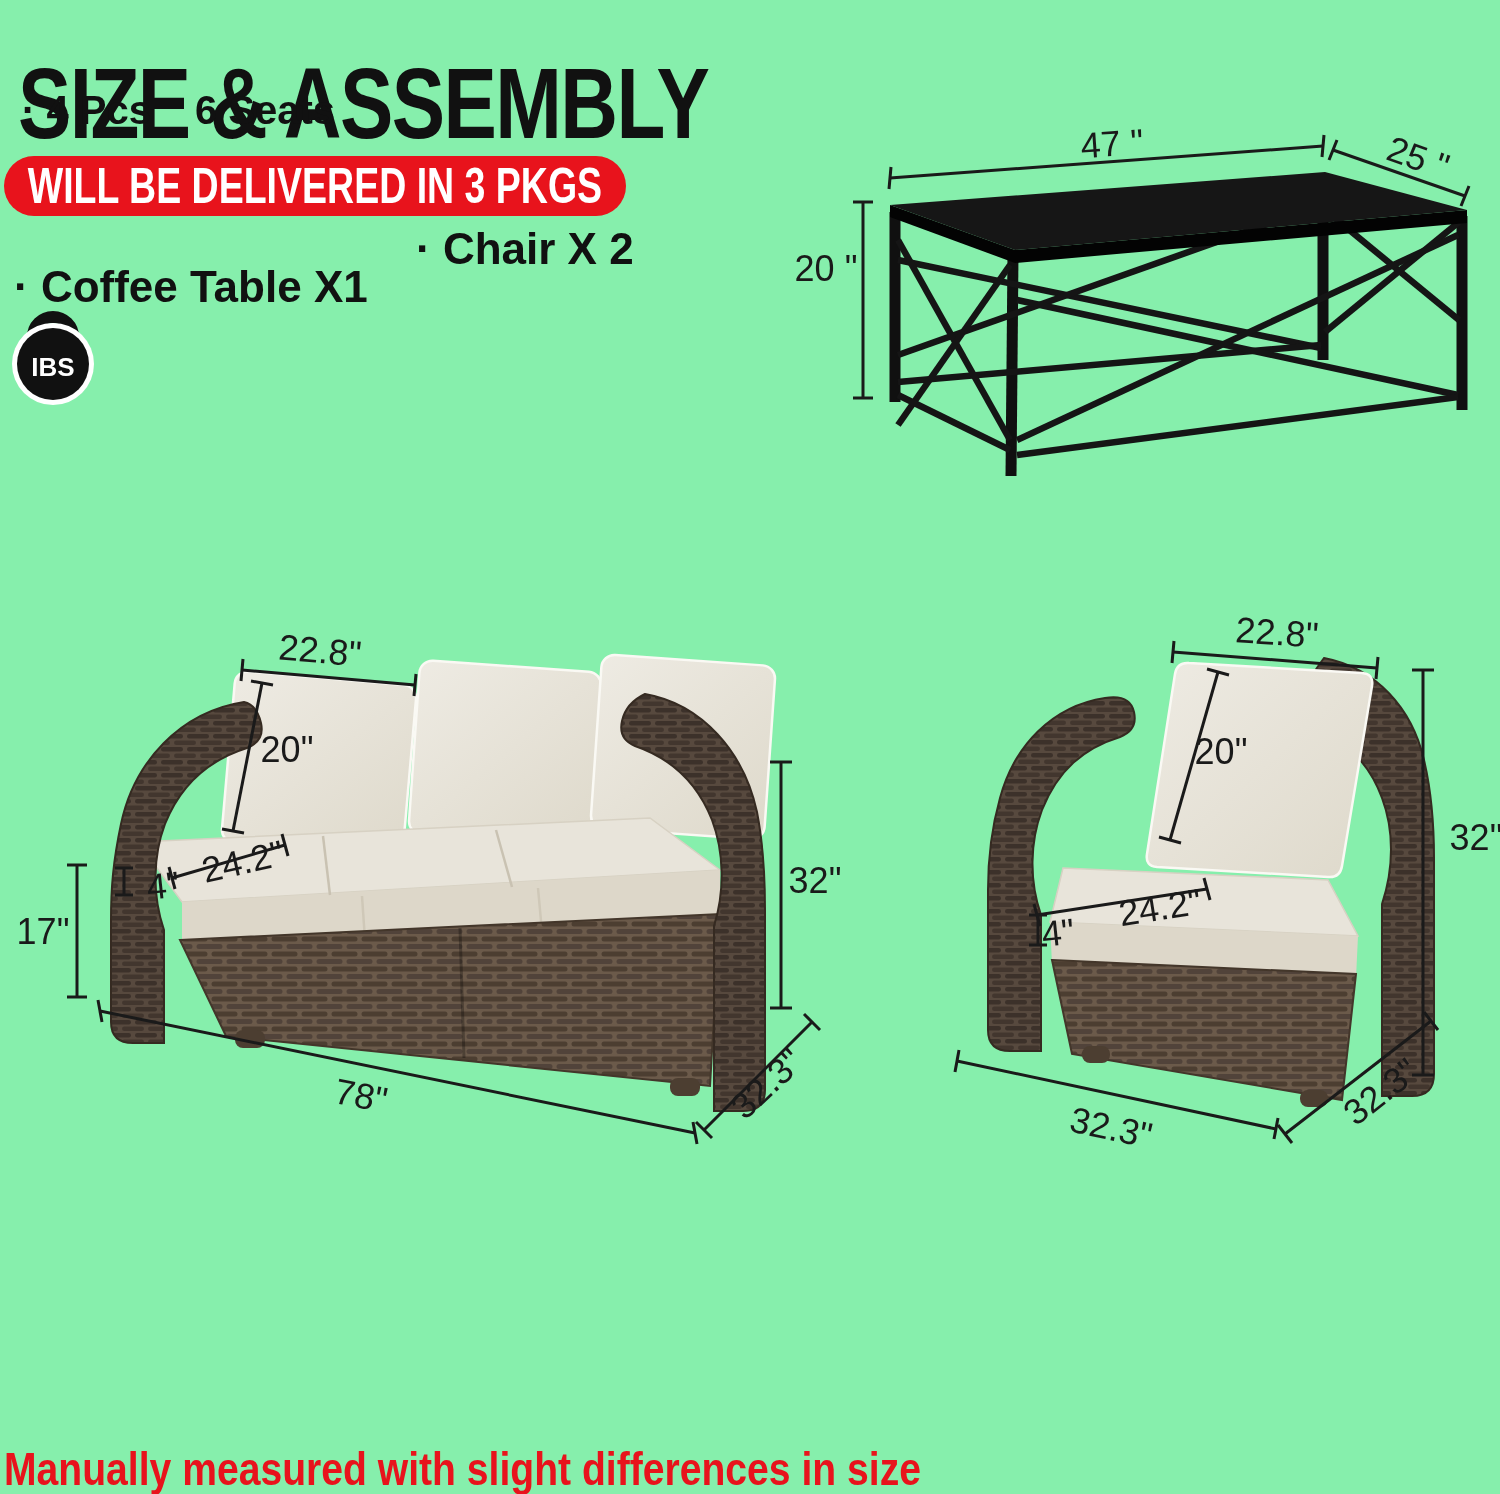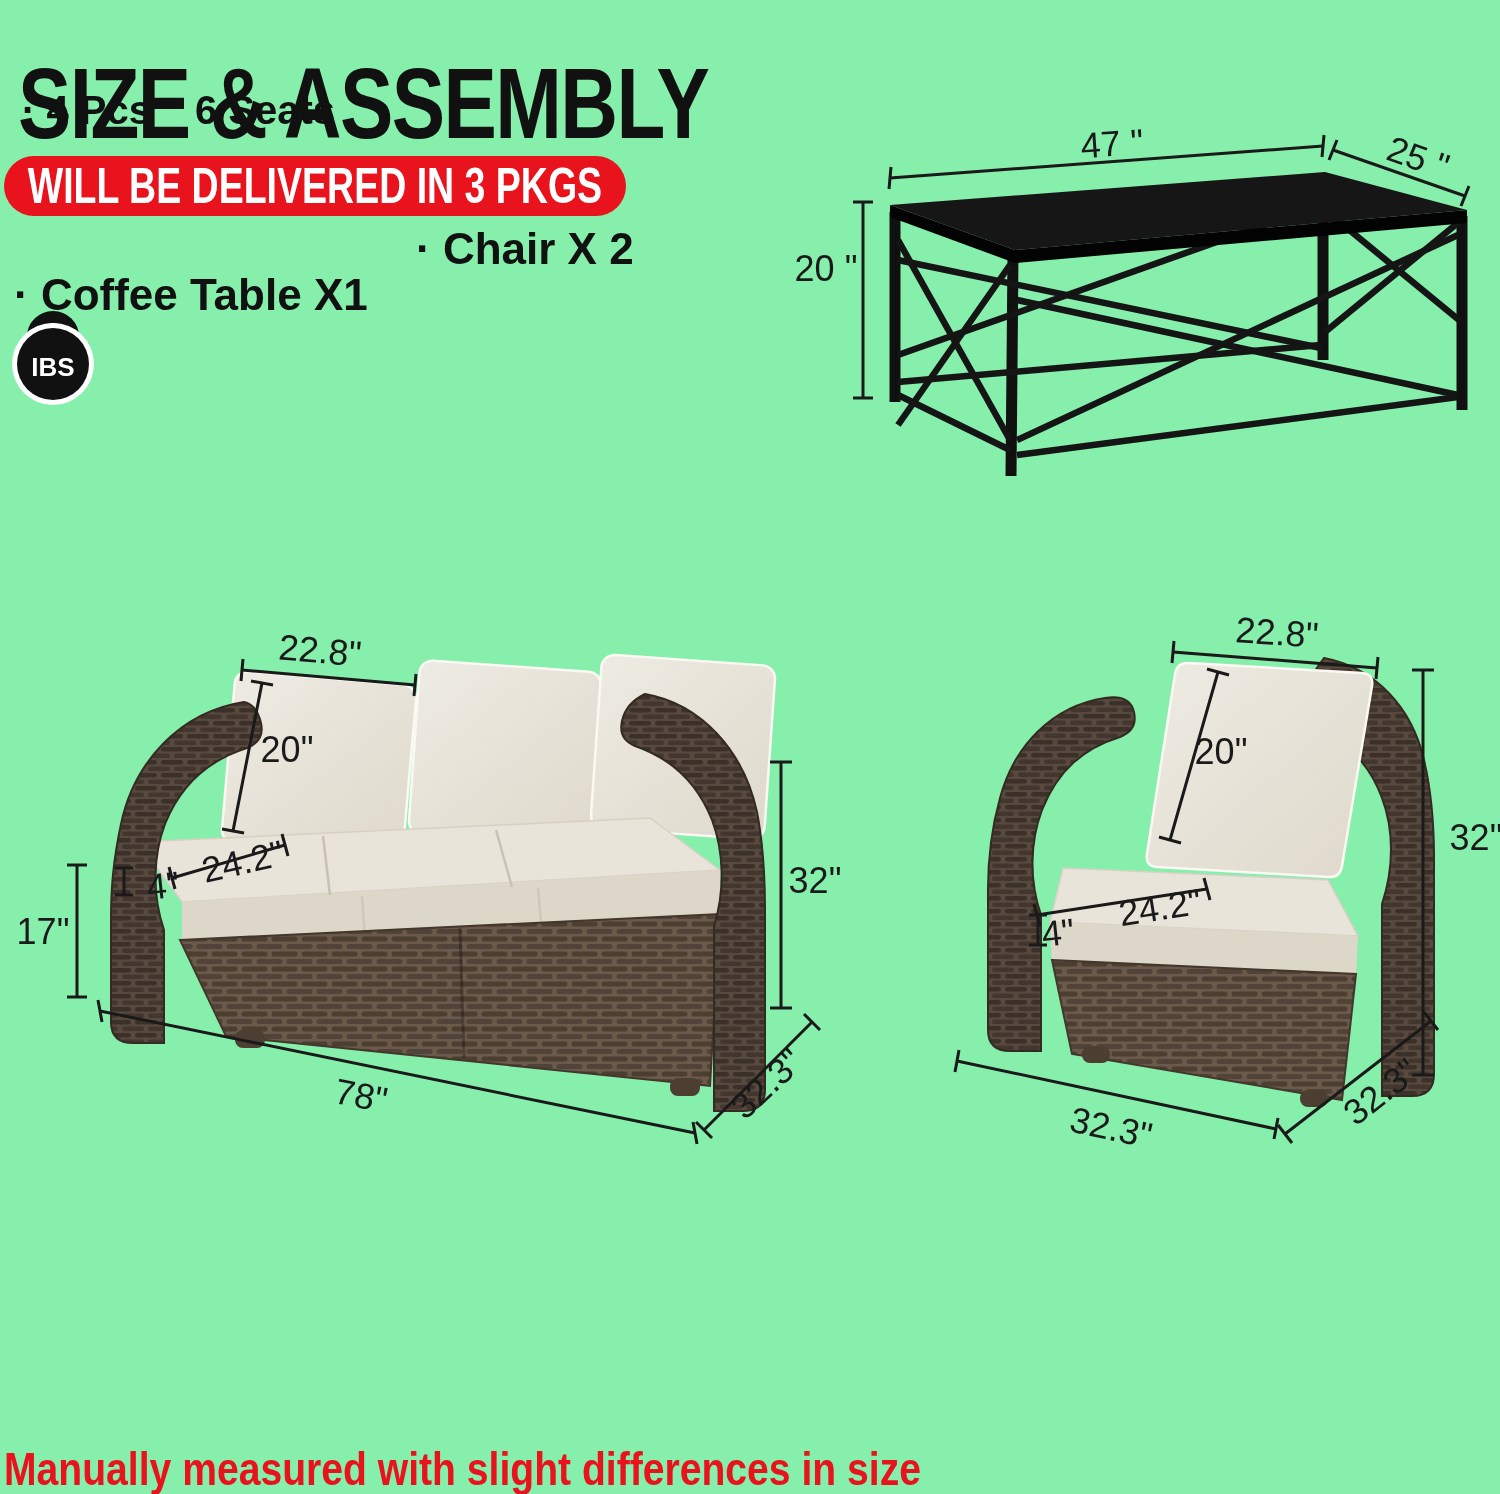--- a/index.html
+++ b/index.html
@@ -32,21 +32,21 @@
   <div class="abs subtitle">
     <span>· 4 Pcs</span>
     <span>6 Seats</span>
   </div>
 
   <div class="abs banner">
     <span>WILL BE DELIVERED IN 3 PKGS</span>
   </div>
 
   <div class="abs item" style="left:380px;top:224px;margin-left:36px;">· Chair X 2</div>
-  <div class="abs item" style="left:14px;top:270px;">· Coffee Table X1</div>
+  <div class="abs item" style="left:14px;top:262px;">· Coffee Table X1</div>
 
   <svg class="abs" style="left:8px;top:302px;" width="100" height="104" viewBox="0 0 100 104">
     <circle cx="45" cy="35" r="20" fill="none" stroke="#111" stroke-width="12"></circle>
     <circle cx="45" cy="62" r="41" fill="#ffffff"></circle>
     <circle cx="45" cy="62" r="36" fill="#111"></circle>
     <text x="45" y="74" text-anchor="middle" font-size="26" font-weight="bold" fill="#ffffff" font-family="Liberation Sans, sans-serif">IBS</text>
   </svg>
 
   <svg class="abs" style="left:845px;top:110px;" width="655" height="400" viewBox="0 0 655 400">
     <g>

